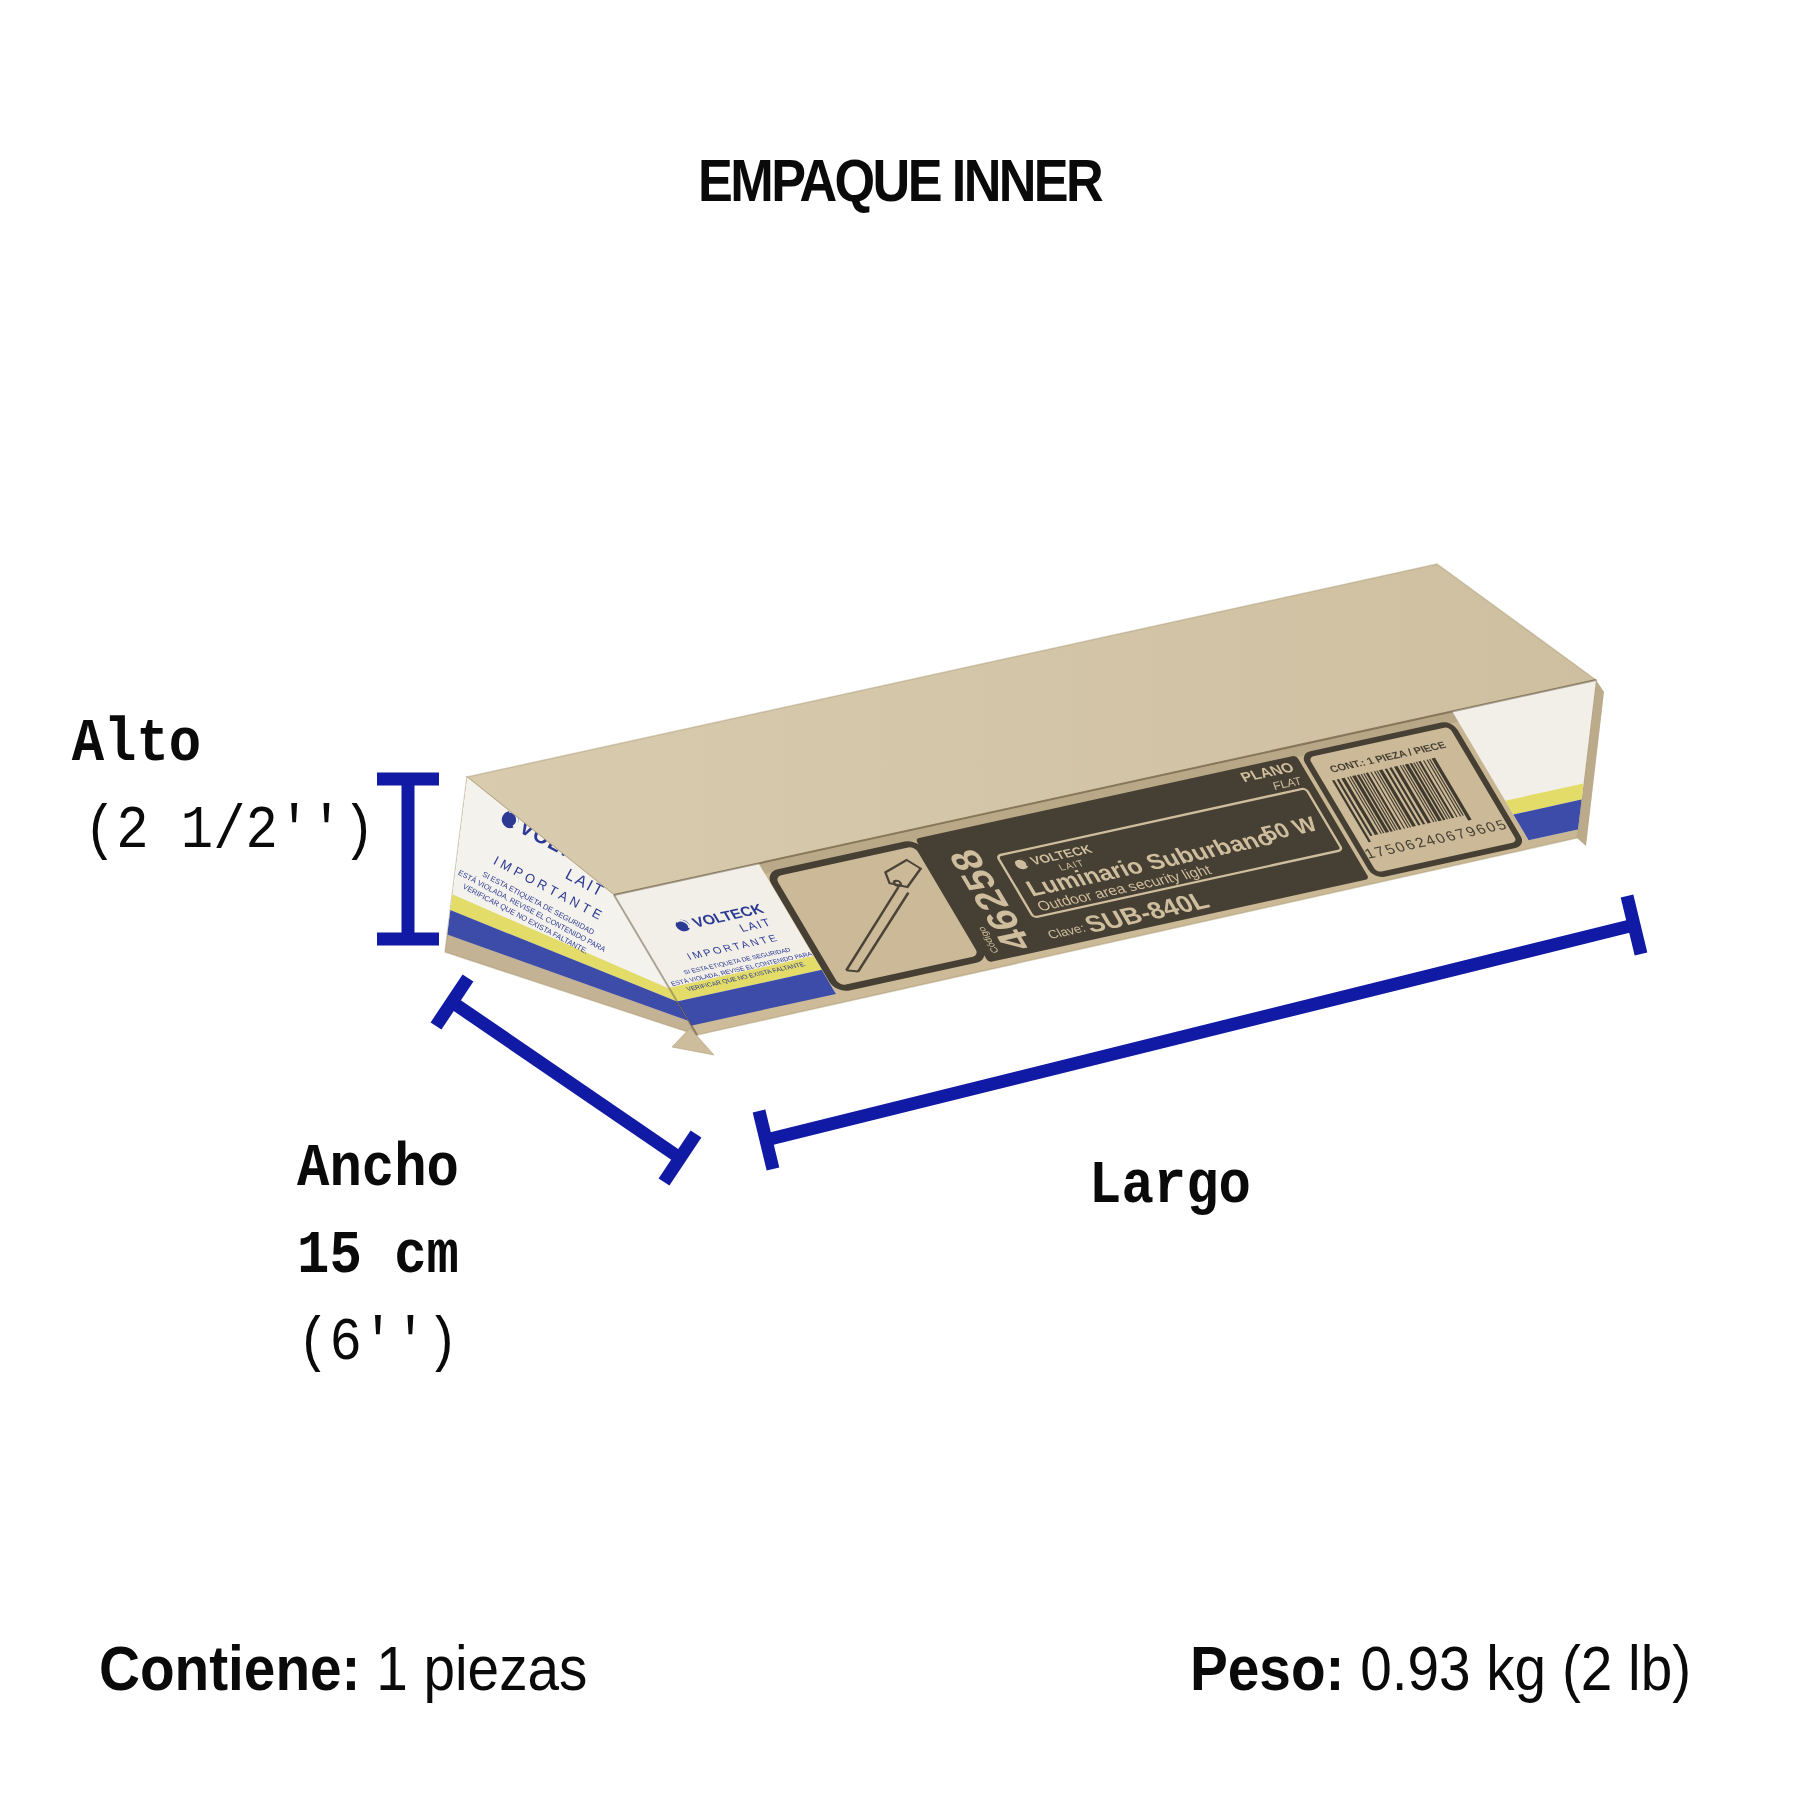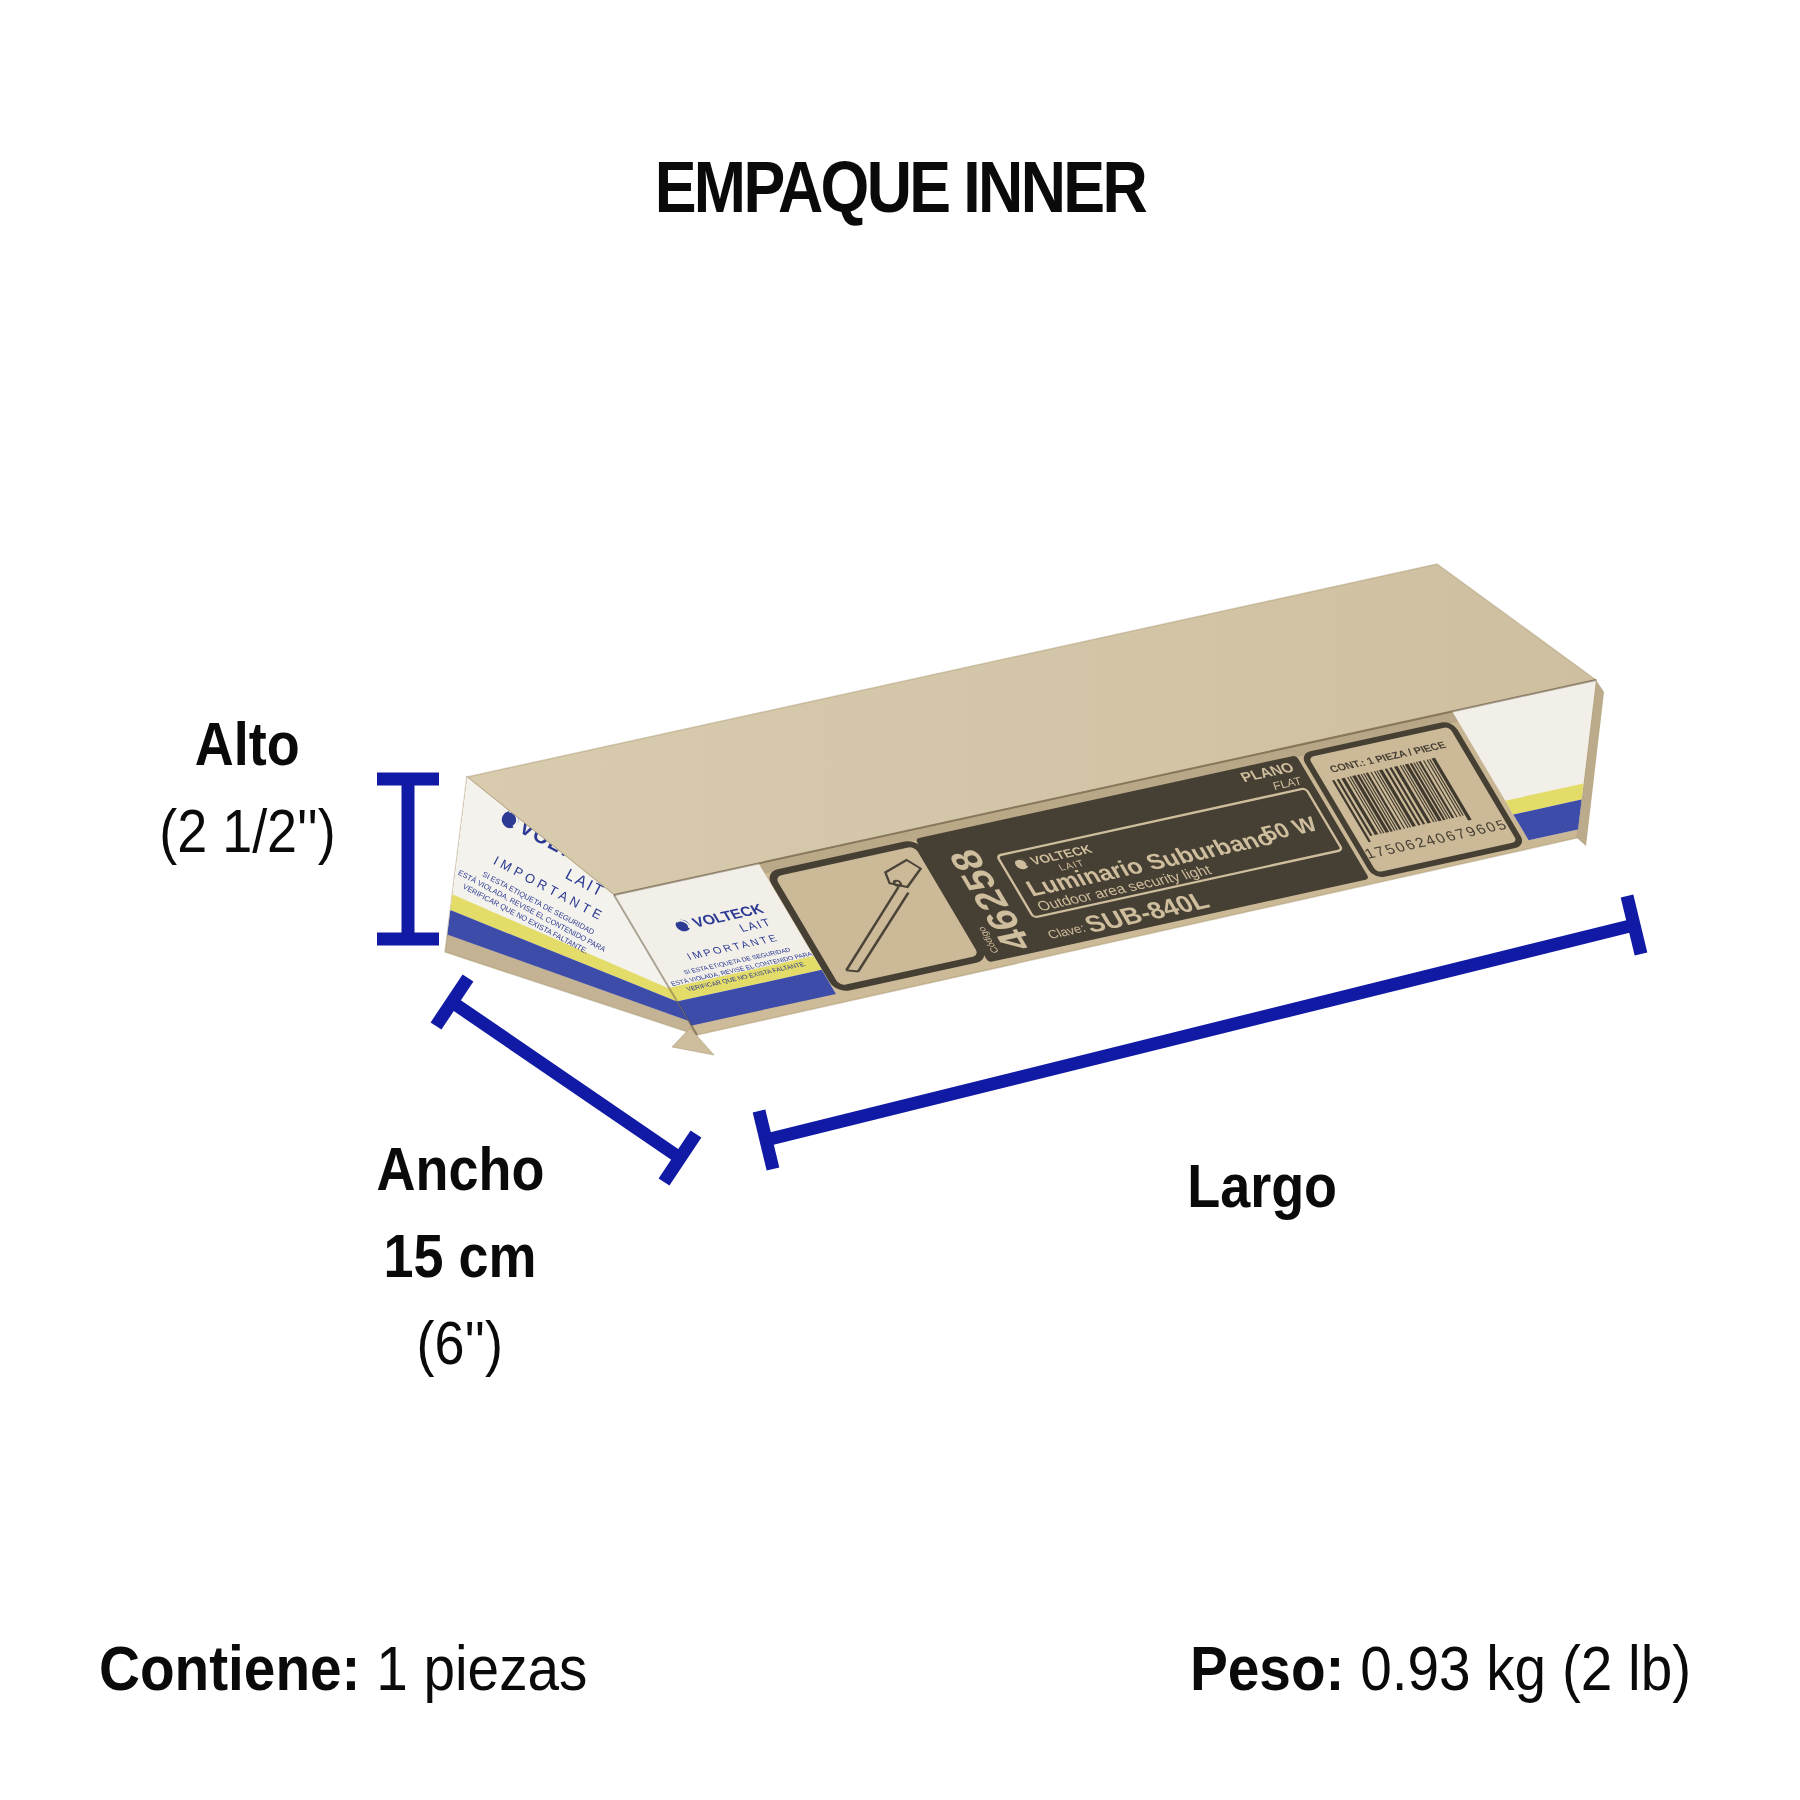--- a/index.html
+++ b/index.html
@@ -2,22 +2,22 @@
 <html><head>
 <meta charset="utf-8">
 <style>
   html,body{margin:0;padding:0;background:#ffffff;}
   body{width:1800px;height:1800px;position:relative;overflow:hidden;
        font-family:"Liberation Sans",sans-serif;color:#0a0a0a;}
   .abs{position:absolute;}
   .cx{display:inline-block;transform:scaleX(.87);transform-origin:50% 50%;}
   .cxl{display:inline-block;transform:scaleX(.9);transform-origin:0 50%;}
   #title{top:146px;left:0;width:1800px;text-align:center;
-         font-size:72px;font-weight:bold;letter-spacing:-3px;white-space:nowrap;}
-  .dim{font-weight:bold;font-size:62px;line-height:87px;text-align:center;white-space:nowrap;}
+         font-size:60px;font-weight:bold;letter-spacing:-3px;white-space:nowrap;}
+  .dim{font-weight:bold;font-size:62px;line-height:87px;text-align:left;white-space:nowrap;font-family:Liberation Mono, monospace;}
   .dim .in{font-weight:normal;}
   #alto-block{top:700px;left:62px;width:370px;}
   #ancho-block{top:1125px;left:285px;width:350px;}
   #largo-block{top:1142px;left:1077px;width:370px;}
   .footer{top:1632px;font-size:63px;white-space:nowrap;}
   .footer b{font-weight:bold;}
   #contiene-block{left:99px;}
   #peso-block{left:1190px;}
   #scene{top:0;left:0;}
   svg text{font-family:"Liberation Sans",sans-serif;}

